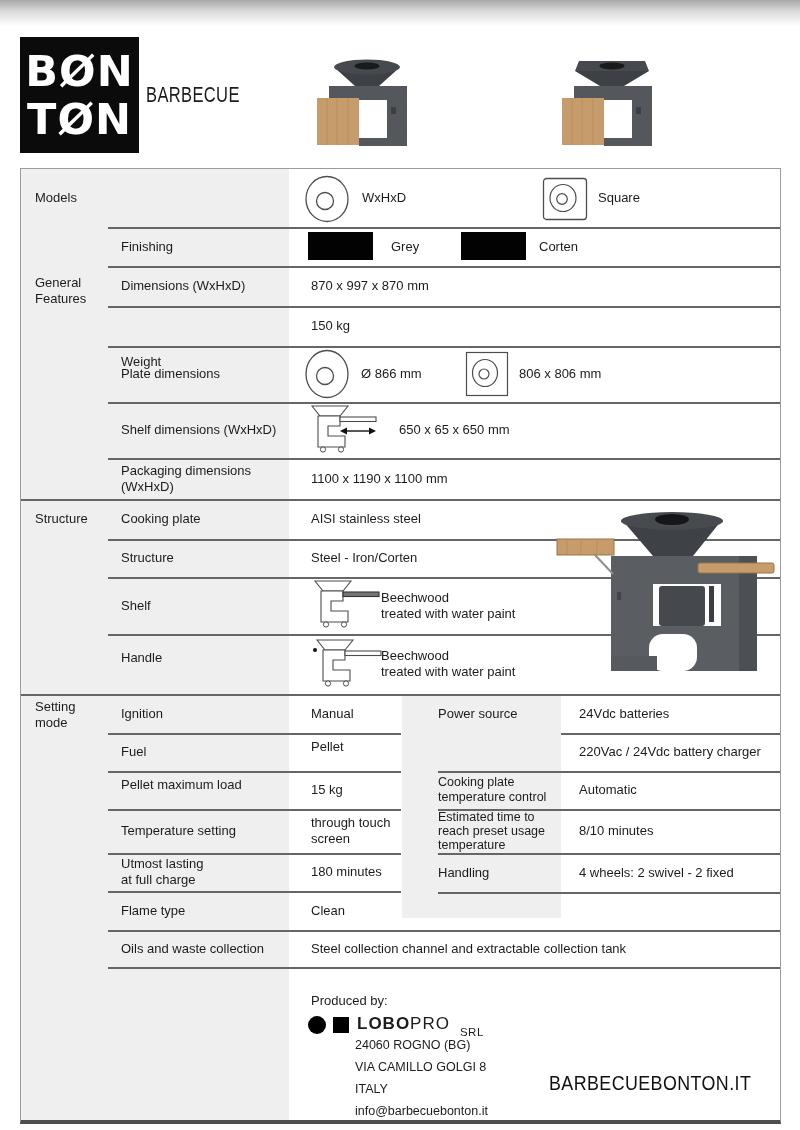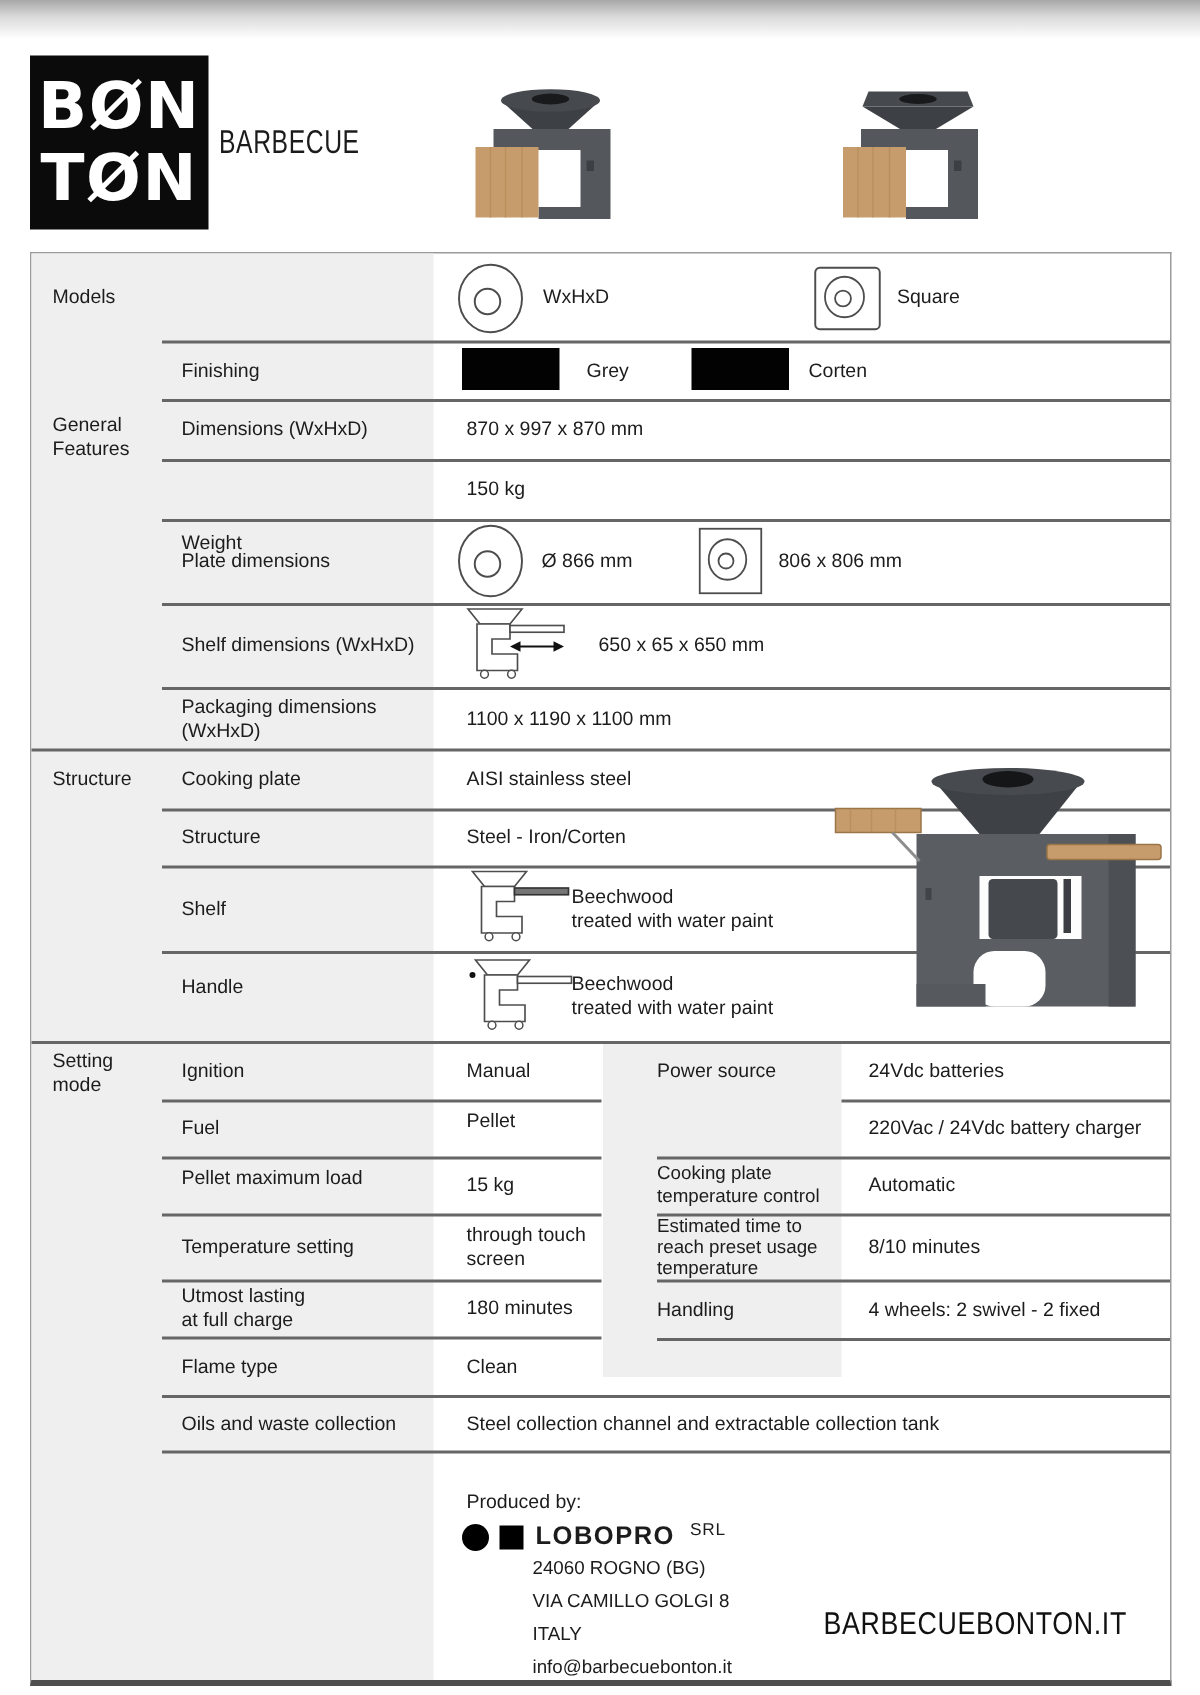--- a/index.html
+++ b/index.html
@@ -35,22 +35,22 @@
   .tbl{
     position:absolute;left:20px;top:168px;width:759px;height:951px;
     border:1.5px solid #9b9b9b;border-bottom:4px solid #4e4e4e;background:#ffffff;
   }
   .gray{position:absolute;background:#efefef;}
   .swatch{position:absolute;width:65px;height:28px;background:#020202;}
   .mark-circle{position:absolute;width:18px;height:18px;border-radius:50%;background:#000;}
   .mark-square{position:absolute;width:16px;height:16px;background:#000;}
   .company{position:absolute;display:flex;align-items:center;letter-spacing:1px;}
   .company .b{font-weight:700;font-size:17px;}
-  .company .r{font-weight:700;font-size:17px;}
-  .company .s{font-weight:400;font-size:11.5px;margin-left:10px;align-self:flex-start;margin-top:2px;letter-spacing:0.5px;}
+  .company .r{font-weight:400;font-size:17px;}
+  .company .s{font-weight:400;font-size:11.5px;margin-left:10px;align-self:flex-start;margin-top:14px;letter-spacing:0.5px;}
   .website{
     position:absolute;font-size:21px;letter-spacing:0.5px;color:#111;
     transform:scaleX(0.85);transform-origin:left center;white-space:nowrap;
     display:flex;align-items:center;
   }
   svg{display:block;}
 </style>
 </head>
 <body>
 

